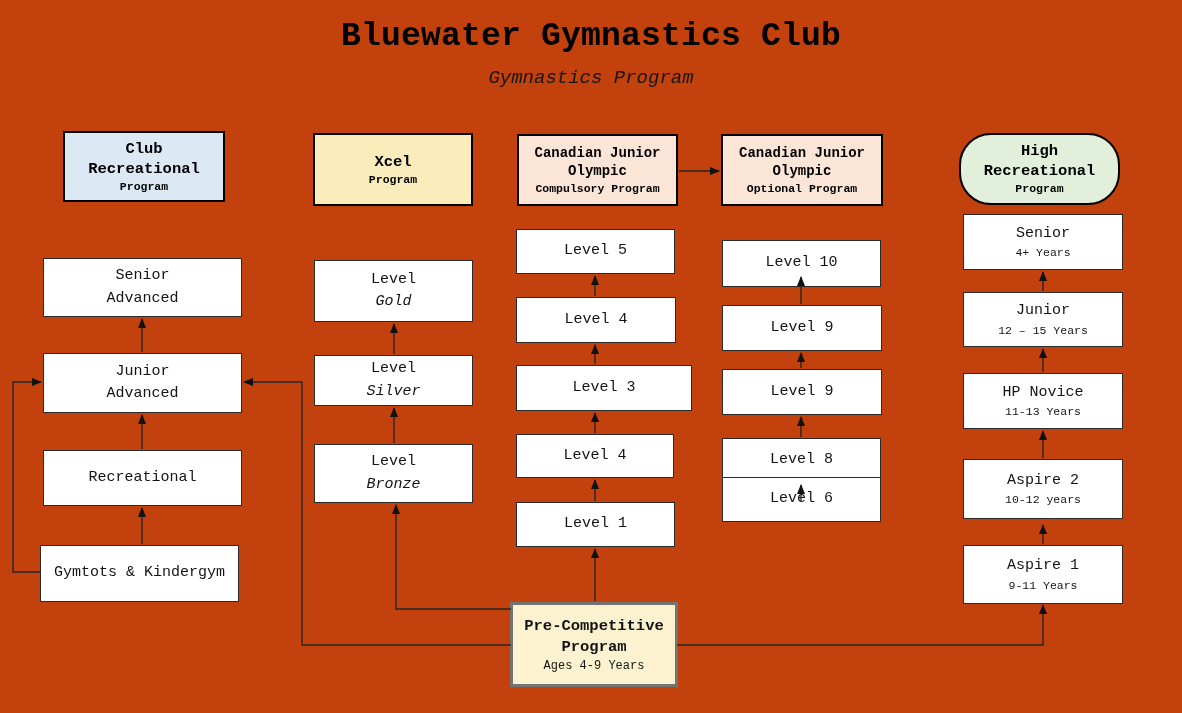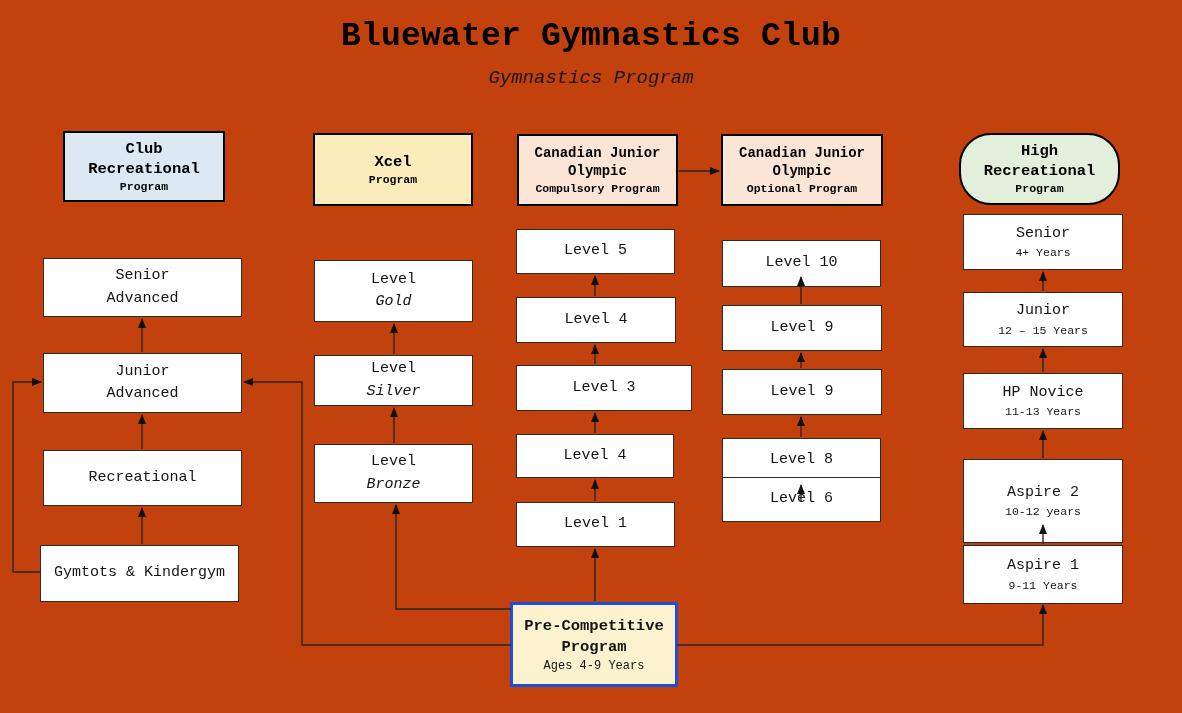--- a/index.html
+++ b/index.html
@@ -20,21 +20,21 @@
     border:1.3px solid #2b2b2b; display:flex; flex-direction:column;
     justify-content:center; align-items:center; text-align:center; color:#141414;
   }
   .node .main { font-size:15px; line-height:1.5; }
   .node .sub  { font-size:11.5px; line-height:1.3; margin-top:1px; }
   .italic { font-style:italic; }
   .header { border:2.8px solid #000000; color:#000; }
   .header .h1   { font-size:15.5px; font-weight:700; line-height:1.3; }
   .header .hsub { font-size:11.5px; font-weight:700; line-height:1.25; margin-top:1px; }
   .header.cjo .h1 { font-size:14px;text-align:right; }
-  .precomp { border:3px solid #1d4ed8; }
+  .precomp { border:3px solid #737373; }
   .precomp .h1 { font-size:15.5px; font-weight:700; line-height:1.35; }
   .precomp .hsub { font-size:12px; font-weight:500; margin-top:1px; }
   svg.connectors {
     position:absolute; left:0; top:0; width:1182px; height:713px;
     pointer-events:none;
   }
   svg.connectors line, svg.connectors polyline {
     stroke:#262626; stroke-width:1.4; fill:none;
   }
 </style>
@@ -140,21 +140,21 @@
     <div class="sub">4+ Years</div>
   </div>
   <div class="node" style="left:963px;top:292px;width:160px;height:55px;">
     <div class="main">Junior</div>
     <div class="sub">12 – 15 Years</div>
   </div>
   <div class="node" style="left:963px;top:373px;width:160px;height:56px;">
     <div class="main">HP Novice</div>
     <div class="sub">11-13 Years</div>
   </div>
-  <div class="node" style="left:963px;top:459px;width:160px;height:84px;">
+  <div class="node" style="left:963px;top:459px;width:160px;height:60px;">
     <div class="main">Aspire 2</div>
     <div class="sub">10-12 years</div>
   </div>
   <div class="node" style="left:963px;top:545px;width:160px;height:59px;">
     <div class="main">Aspire 1</div>
     <div class="sub">9-11 Years</div>
   </div>
 
   <div class="node precomp" style="left:510px;top:602px;width:168px;height:85px;background:#FDF2CF;">
     <div class="h1">Pre-Competitive</div>

